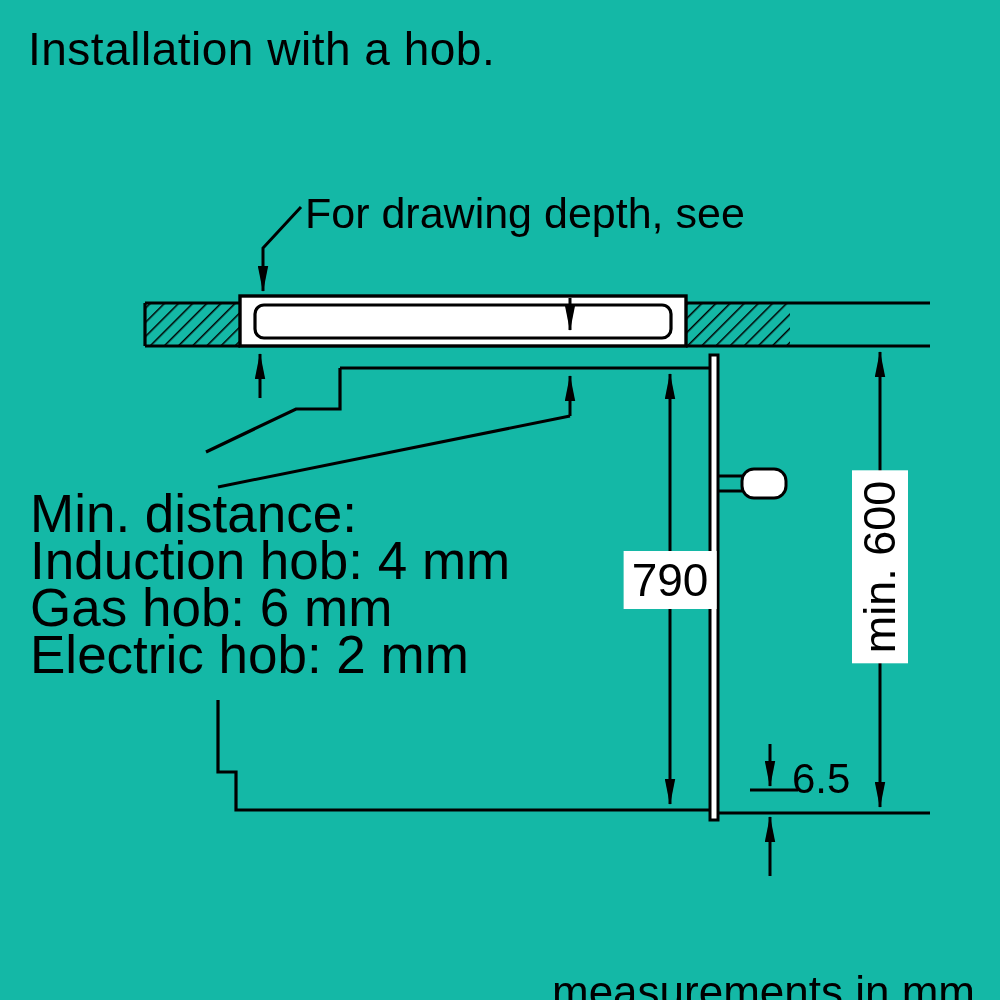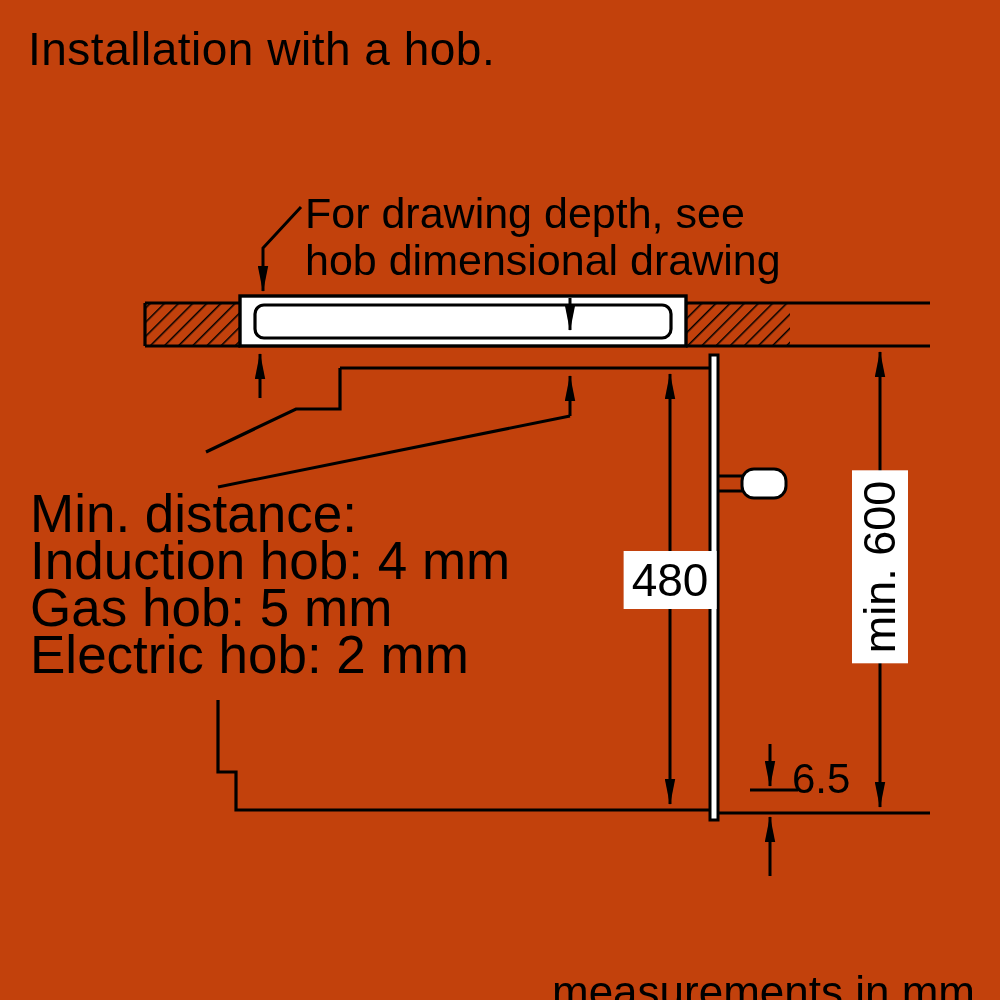--- a/index.html
+++ b/index.html
@@ -2,21 +2,21 @@
 <html><head>
 <meta charset="utf-8">
 <style>
   * { margin: 0; padding: 0; box-sizing: border-box; }
   html, body { background: #ffffff; }
   body { font-family: "Liberation Sans", sans-serif; color: #000; }
   .page {
     position: relative;
     width: 1000px;
     height: 1000px;
-    background: #c2410c;
+    background: #14b8a6;
     overflow: hidden;
   }
   .diagram-svg {
     position: absolute;
     left: 0; top: 0;
     width: 1000px; height: 1000px;
   }
   .txt { position: absolute; white-space: nowrap; color: #000; }
   .page-title {
     left: 28px; top: 22px;
@@ -104,29 +104,28 @@
     <line x1="880" y1="352" x2="880" y2="807" stroke="#000" stroke-width="3" marker-start="url(#arr)" marker-end="url(#arr)"></line>
 
     <line x1="770" y1="744" x2="770" y2="786" stroke="#000" stroke-width="3" marker-end="url(#arr)"></line>
     <line x1="770" y1="876" x2="770" y2="817" stroke="#000" stroke-width="3" marker-end="url(#arr)"></line>
   </svg>
 
   <div class="txt page-title">Installation with a hob.</div>
 
   <div class="txt callout-recessed">
     <div>For drawing depth, see</div>
-    <div>hob dimensional drawing</div>
   </div>
 
   <div class="txt callout-min-distance">
     <div>Min. distance:</div>
     <div>Induction hob: 4 mm</div>
-    <div>Gas hob: 5 mm</div>
+    <div>Gas hob: 6 mm</div>
     <div>Electric hob: 2 mm</div>
   </div>
 
-  <div class="txt dim-label dim-570">480</div>
+  <div class="txt dim-label dim-570">790</div>
   <div class="txt dim-label dim-min600">min. 600</div>
   <div class="txt dim-75">6.5</div>
 
   <div class="txt footer-note">measurements in mm</div>
 
 </div>
 
 </body></html>

